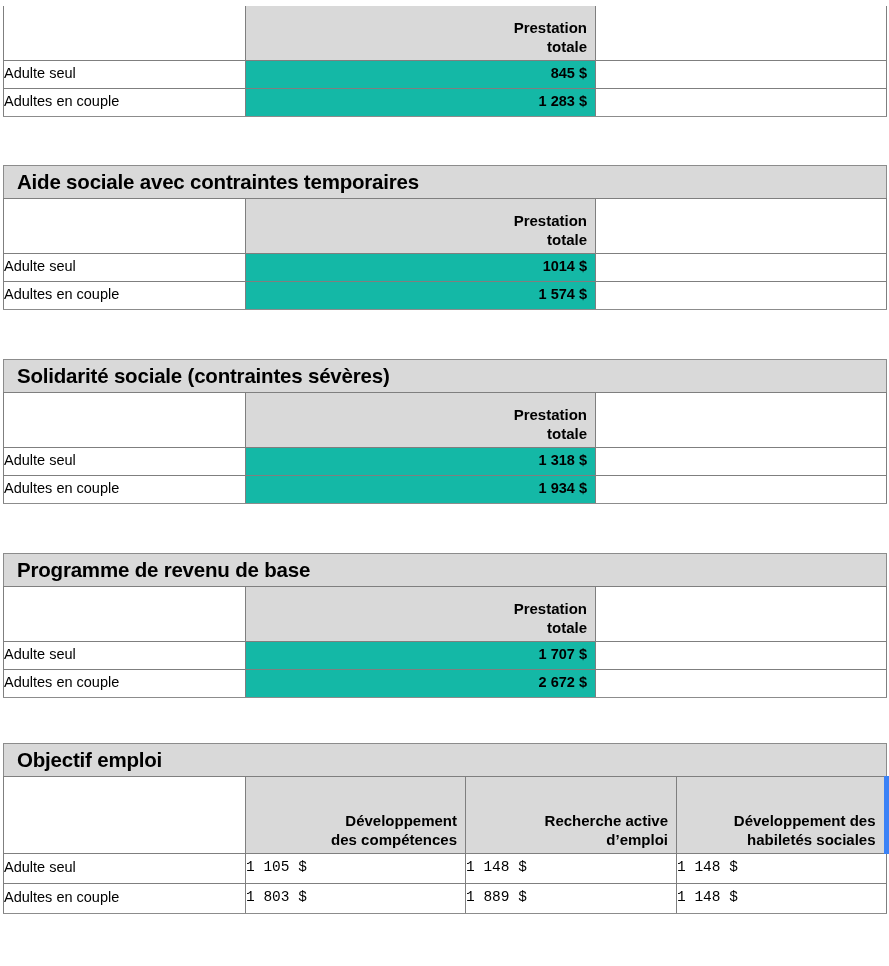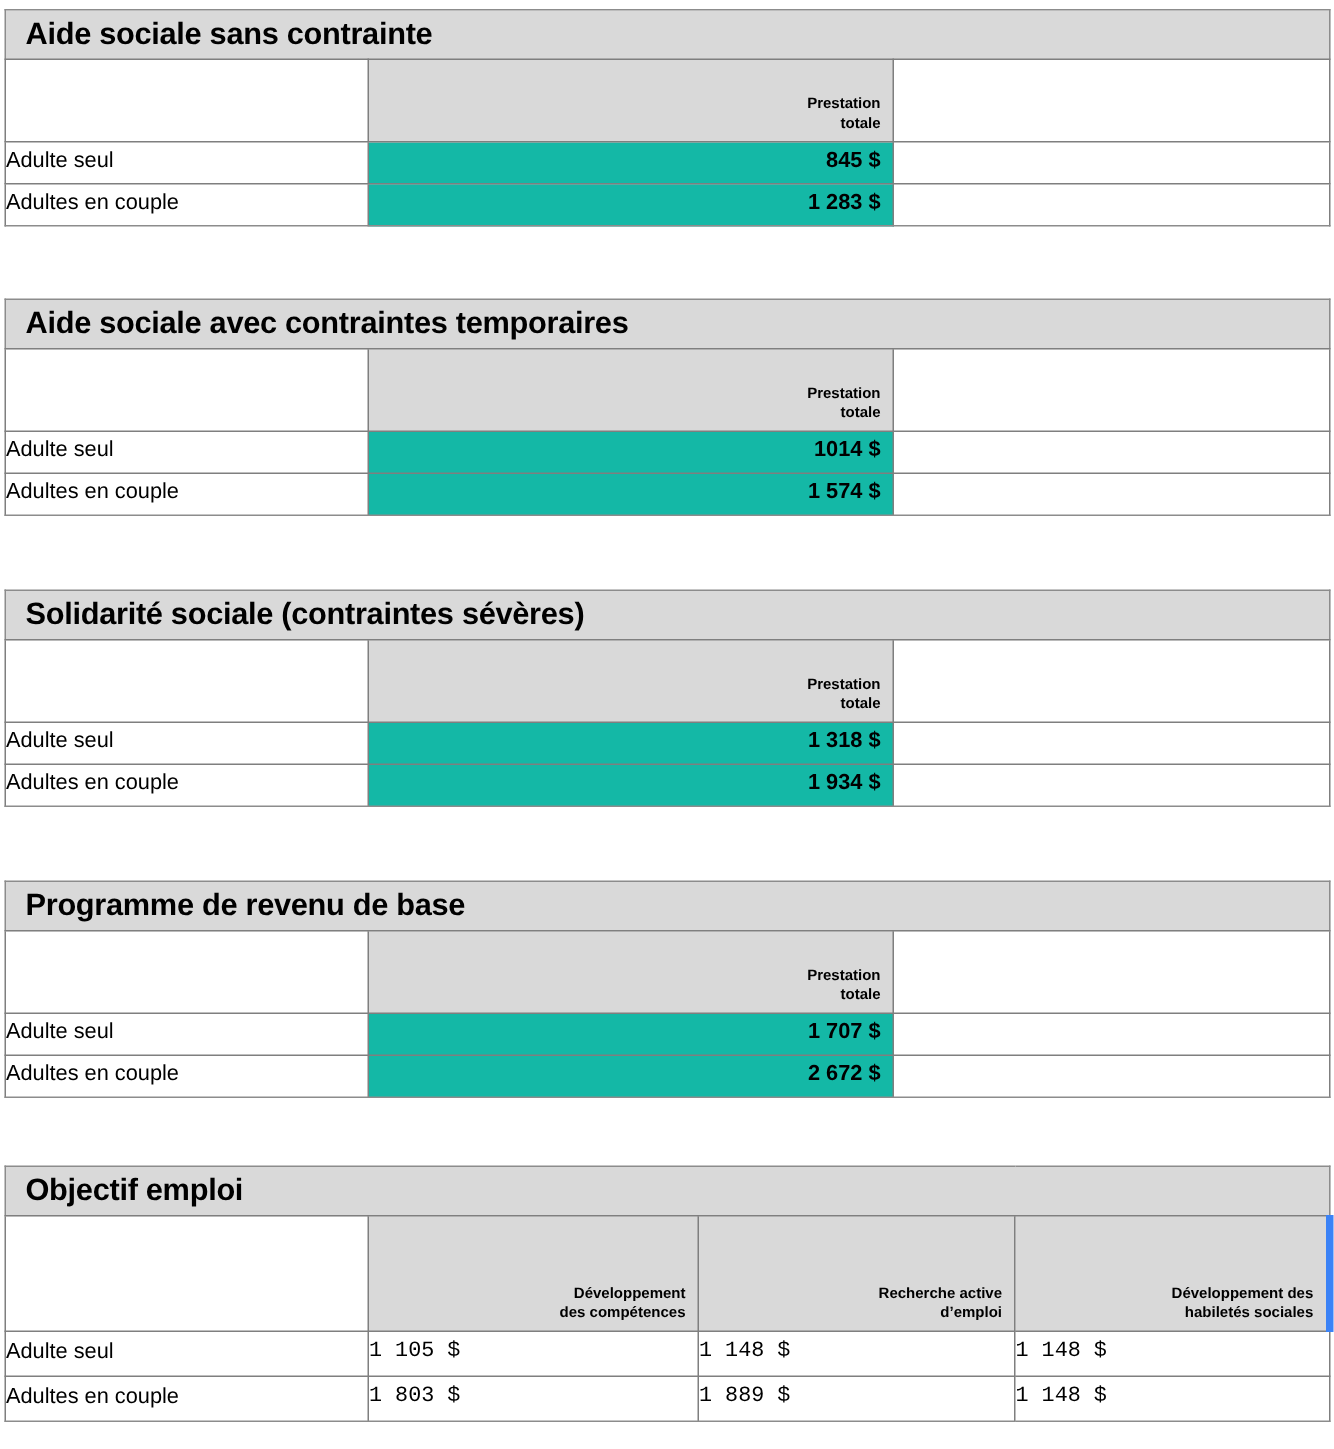--- a/index.html
+++ b/index.html
@@ -50,21 +50,21 @@
     height: 25px;
     line-height: 1.05;
     color: #000;
     white-space: nowrap;
   }
 
   
   tr.header-row td {
     height: 50px;
     vertical-align: bottom;
-    font-size: 10px;
+    font-size: 15px;
     font-weight: bold;
     line-height: 1.28;
     padding: 0 8px 4px 12px;
     border: 1px solid #7f7f7f;
     border-top: none;
   }
   td.hdr-blank {
     background: #ffffff;
     border-left: 1px solid #8c8c8c;
     border-right: 1px solid #7f7f7f;
@@ -137,23 +137,20 @@
 
   <div class="pad-top"></div>
 
   <table class="benefit-table">
     <colgroup>
         <col class="c-label">
         <col class="c-value">
         <col class="c-tail">
       </colgroup>
     <tbody>
-      <tr>
-        <td class="title-cell" colspan="3">Aide sociale sans contrainte</td>
-      </tr>
       <tr class="header-row">
         <td class="hdr-blank"></td>
         <td class="hdr-grey">
           <div>Prestation</div>
           <div>totale</div>
         </td>
         <td class="hdr-white-right"></td>
       </tr>
       <tr class="data-row">
         <td class="lbl-cell">Adulte seul</td>

